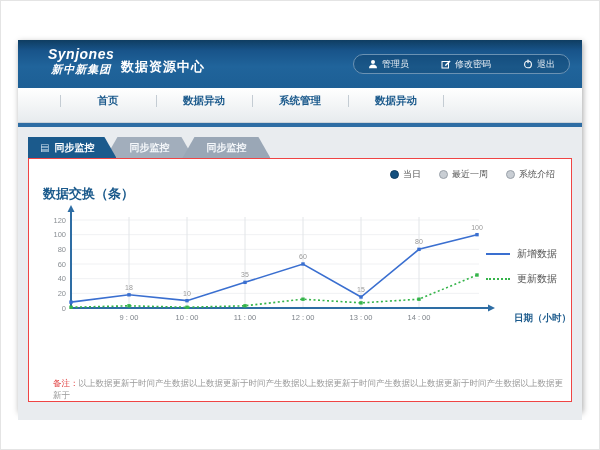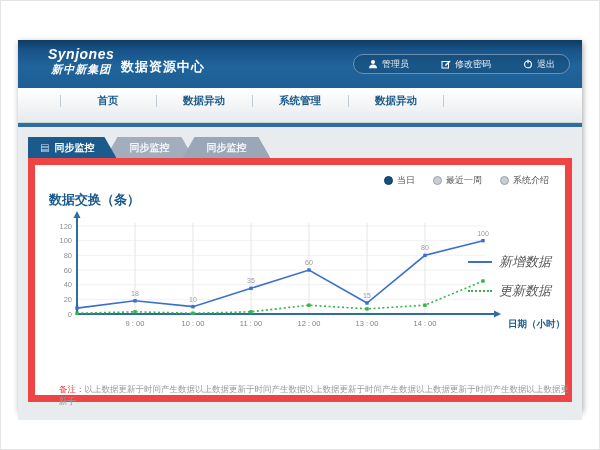--- a/index.html
+++ b/index.html
@@ -34,32 +34,32 @@
   .tabs { display:flex; margin-left:10px; height:21px; position:relative; z-index:2; }
   .tab { font-size:10px; font-weight:bold; line-height:21px; cursor:pointer; }
   .tab-active { background:#1b5a8c; color:#fff; padding:0 22px 0 12px; display:flex; align-items:center; gap:5px;
                 clip-path:polygon(0 0, calc(100% - 12px) 0, 100% 100%, 0 100%); z-index:3; }
   .tab-inactive { background:#a2aebc; color:#f4f7fa; padding:0 24px;
                   clip-path:polygon(12px 0, calc(100% - 12px) 0, 100% 100%, 0 100%); margin-left:-11px;font-family:Liberation Serif, serif; }
   .tab-inactive + .tab-inactive { background:#9aa7b6; }
   .tab-icon { font-size:10px; line-height:1; color:#cfe0ee; }
 
   
-  .panel { position:relative; margin:0 10px; height:244px; background:#fff; border:7px solid #ef4444; }
+  .panel { position:relative; margin:0 10px; height:244px; background:#fff; border:1px solid #ef4444; }
   .radios { position:absolute; top:9px; right:16px; display:flex; gap:18px; }
   .radio { display:flex; align-items:center; gap:4px; font-size:9px; color:#555; cursor:pointer; }
   .radio-dot { width:9px; height:9px; border-radius:50%; }
   .radio-dot.sel { background:#14507f; border:1px solid #0e3c61; }
   .radio-dot.unsel { background:#c9ced4; border:1px solid #9aa1a9; }
   .ylabel { position:absolute; top:26px; left:14px; color:#1b5a8c; font-size:13px; font-weight:bold; }
   #chart { position:absolute; left:10px; top:44px; }
   #chart text { font-family:"Liberation Sans","DejaVu Sans",sans-serif; }
   .xlabel { position:absolute; right:0; top:153px; color:#1b5a8c; font-size:9.5px; font-weight:bold; }
   .legend { position:absolute; right:14px; top:88px; }
-  .legend-row { display:flex; align-items:center; gap:7px; margin-bottom:11px; font-size:13px; color:#555;font-style:italic; }
+  .legend-row { display:flex; align-items:center; gap:7px; margin-bottom:11px; font-size:10px; color:#555; }
   .legend-sample { width:24px; height:0; border-top:2px solid #3a6fd0; }
   .note { position:absolute; left:24px; top:207px; font-size:8.5px; color:#9a9a9a; width:510px;margin-top:12px; }
   .note-prefix { color:#e03a3a; }
 </style>
 </head>
 <body>
 
 <div class="canvas">
   <div class="app">
 

